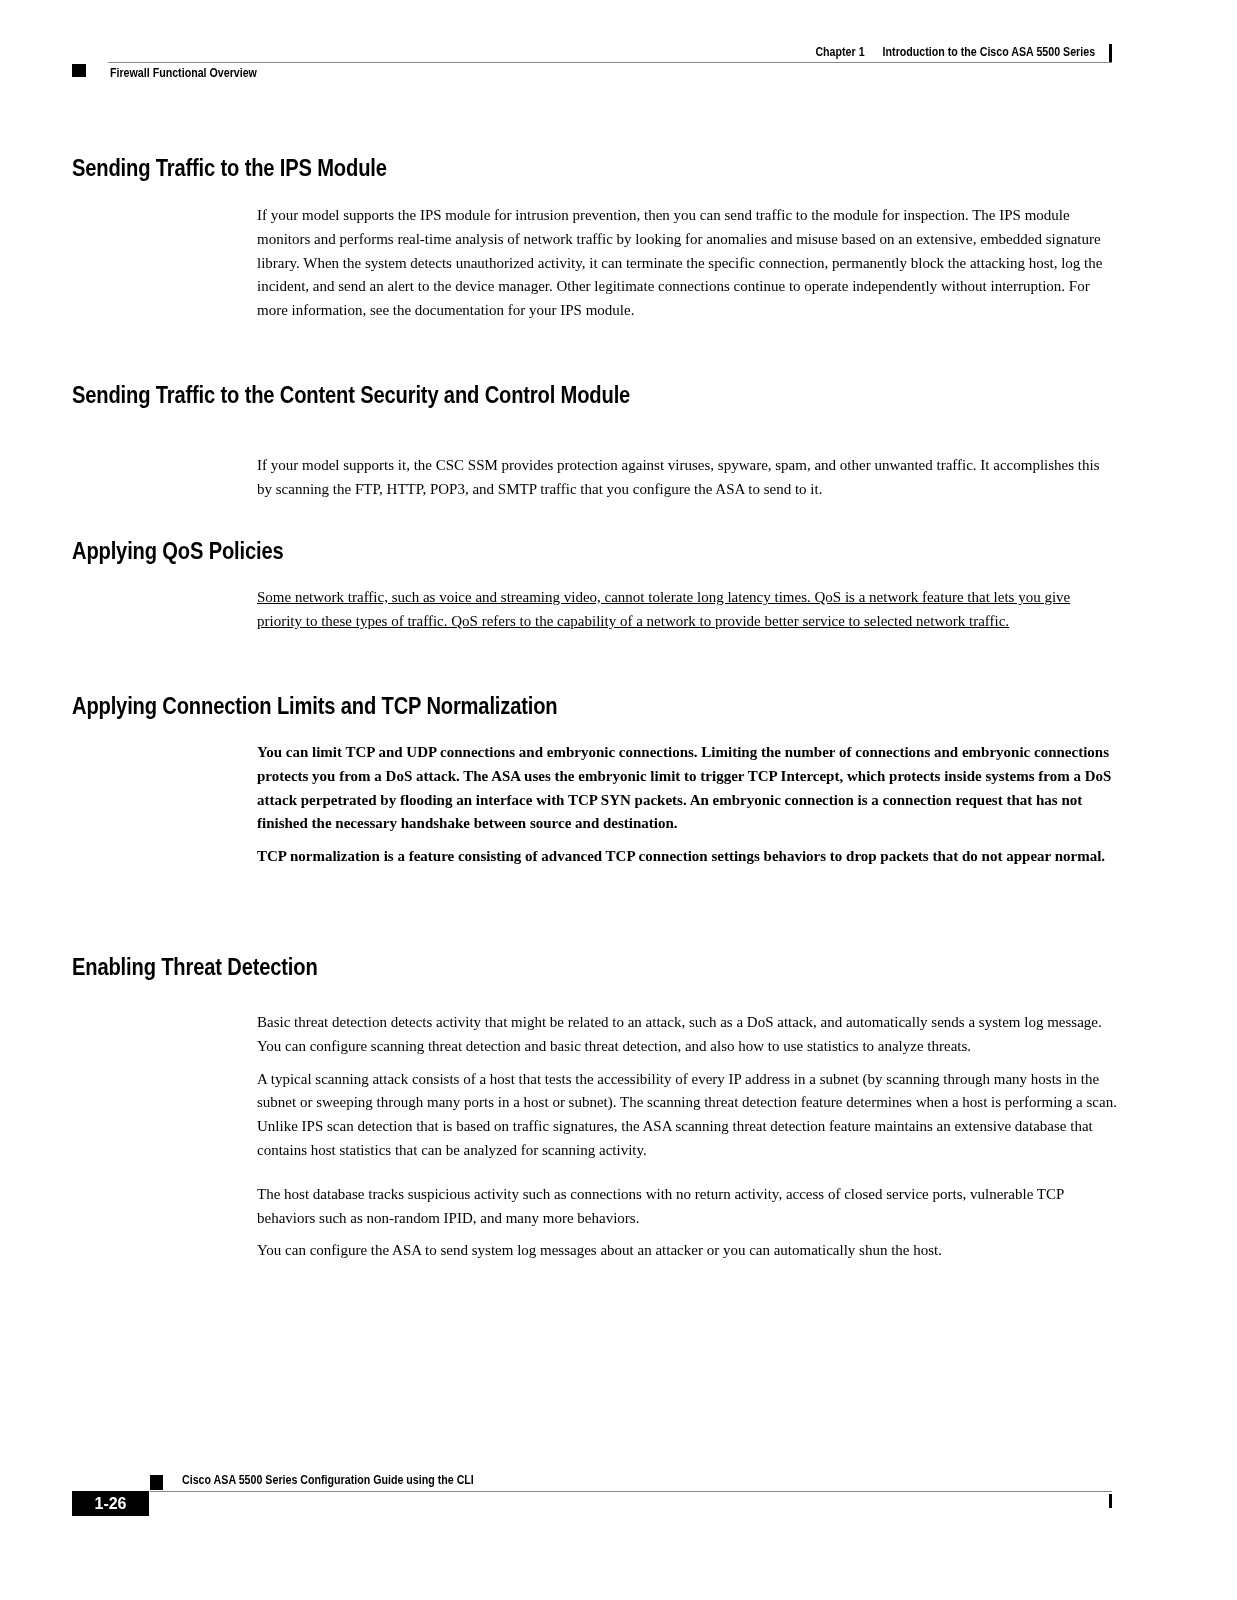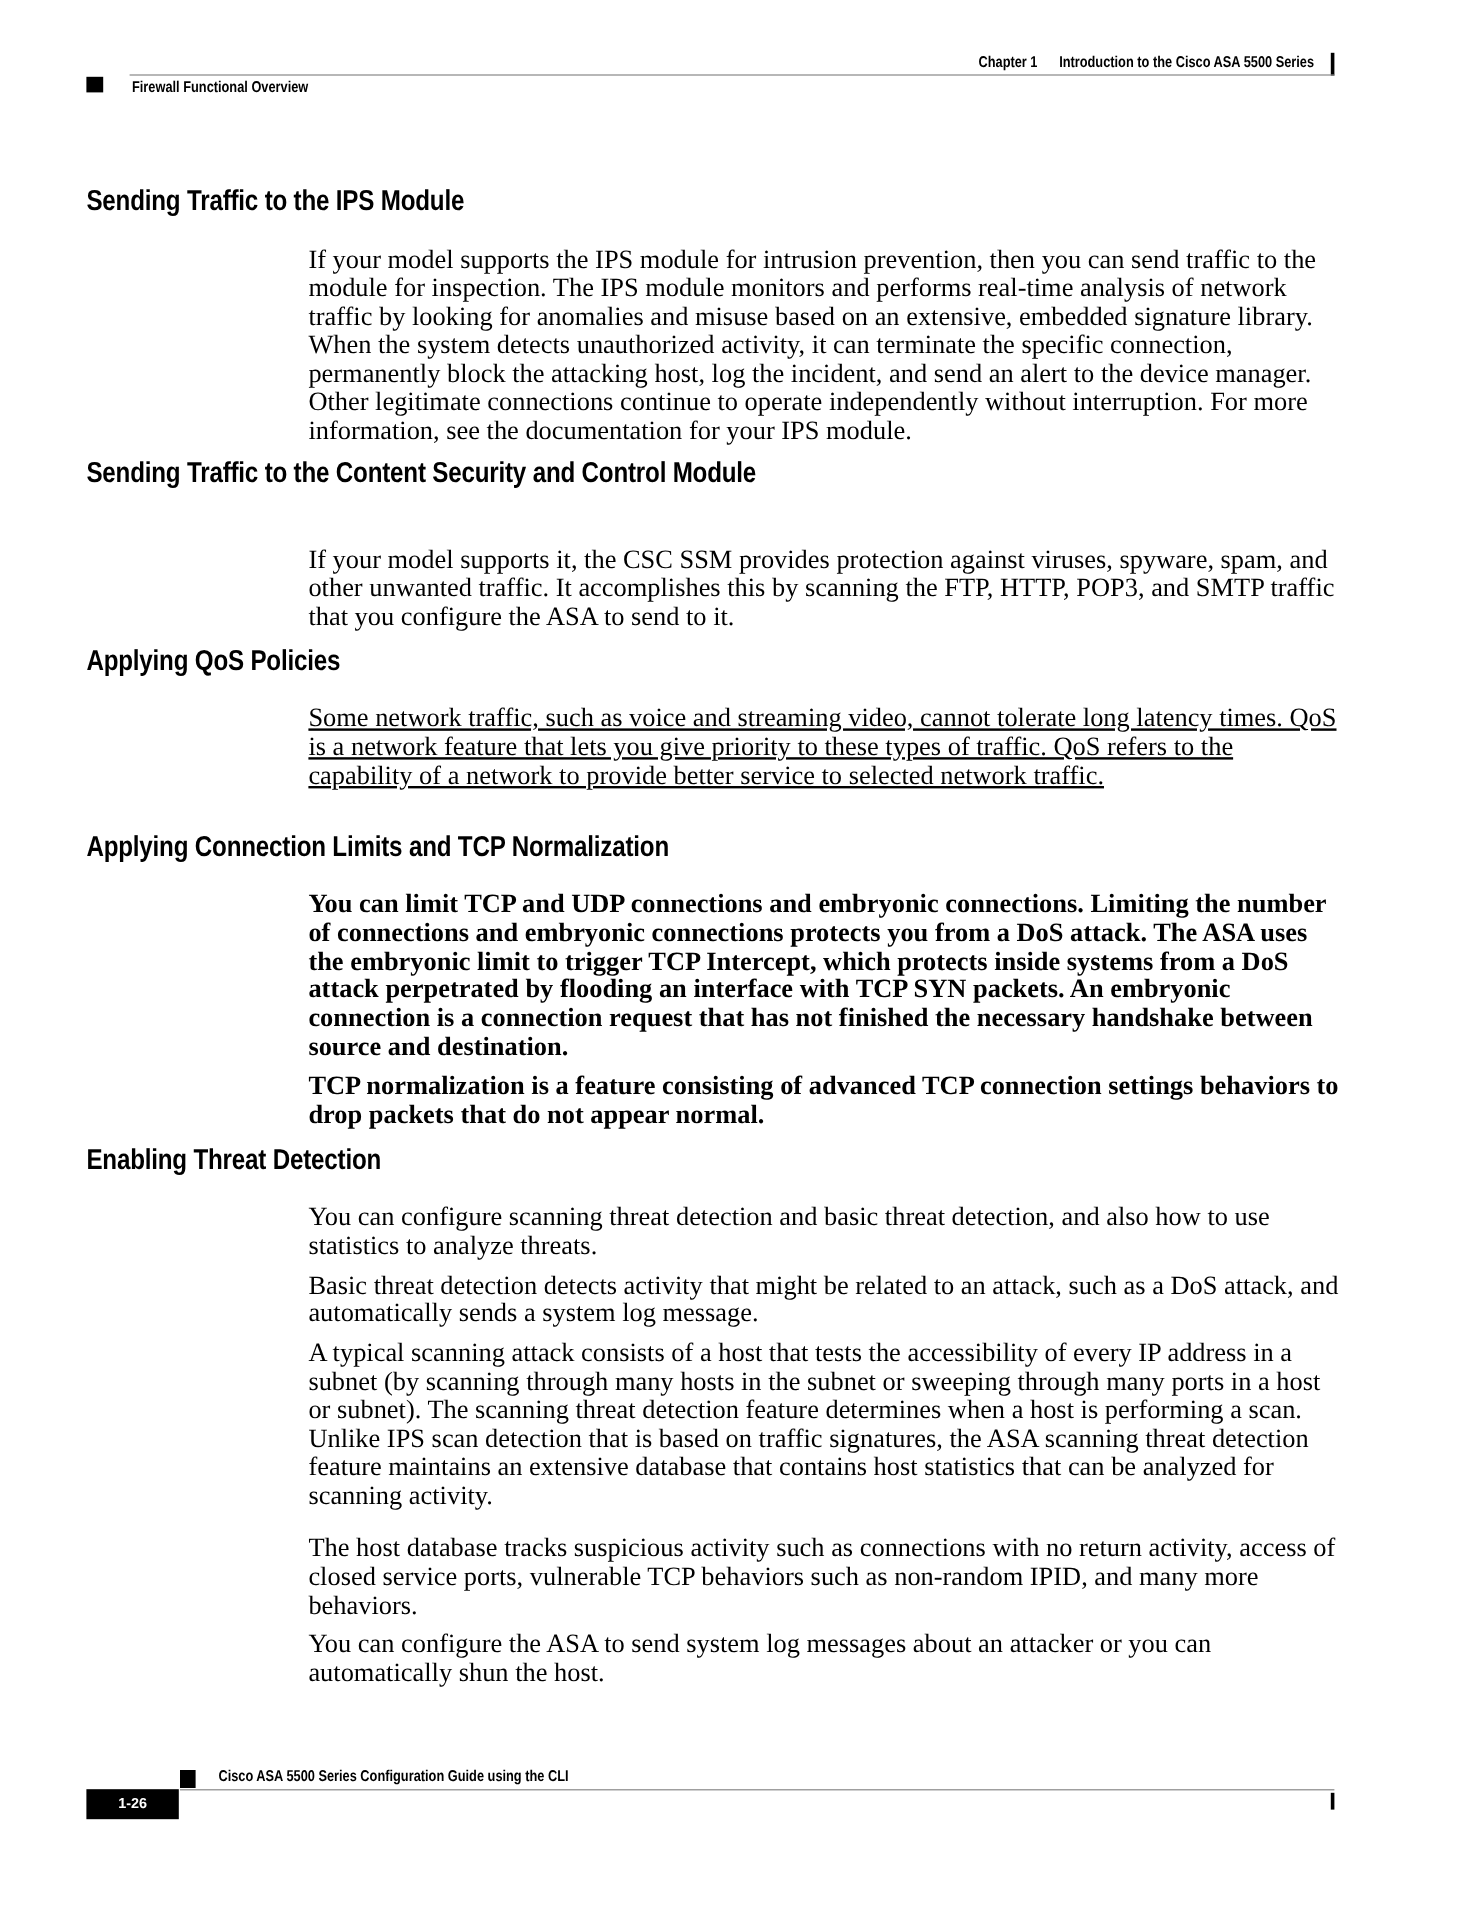--- a/index.html
+++ b/index.html
@@ -12,28 +12,28 @@
     .hdr-right .chap { margin-right: 22px; }
     .hdr-bar-right { position: absolute; top: 44px; left: 1109px; width: 3px; height: 19px; background: #000; }
     .hdr-rule { position: absolute; top: 62px; left: 108px; width: 1004px; height: 1px; background: #888; }
     .hdr-block { position: absolute; top: 64px; left: 72px; width: 14px; height: 13px; background: #000; }
     .hdr-left { position: absolute; top: 65px; left: 110px; font-size: 13px; transform: scaleX(0.82); transform-origin: left center; white-space: nowrap; }
 
     
     .h2 { position: absolute; left: 72px; font-size: 24px; transform: scaleX(0.84); transform-origin: left center; white-space: nowrap; letter-spacing: -0.2px; }
 
     
-    .para { position: absolute; left: 257px; width: 860px; font-size: 22px; line-height: 23.8px; text-align: left; }
+    .para { position: absolute; left: 257px; width: 860px; font-size: 15px; line-height: 23.8px; text-align: left; }
     .para p { margin: 0; }
 
     
     .ftr-block { position: absolute; top: 1475px; left: 150px; width: 13px; height: 15px; background: #000; }
     .ftr-title { position: absolute; top: 1472px; left: 182px; font-size: 13px; transform: scaleX(0.82); transform-origin: left center; white-space: nowrap; }
     .ftr-rule { position: absolute; top: 1491px; left: 150px; width: 962px; height: 1px; background: #888; }
-    .ftr-page { position: absolute; top: 1491px; left: 72px; width: 77px; height: 25px; background: #000; color: #fff; font-size: 12px; text-align: center; line-height: 25px; }
+    .ftr-page { position: absolute; top: 1491px; left: 72px; width: 77px; height: 25px; background: #000; color: #fff; font-size: 16px; text-align: center; line-height: 25px; }
     .ftr-bar-right { position: absolute; top: 1494px; left: 1109px; width: 3px; height: 14px; background: #000; }
   </style>
 </head>
 <body>
 
 <div class="hdr-right cond">
   <span class="chap">Chapter 1</span><span>Introduction to the Cisco ASA 5500 Series</span>
 </div>
 <div class="hdr-bar-right"></div>
 <div class="hdr-rule"></div>
@@ -56,22 +56,22 @@
 </div>
 
 <div class="h2 cond" style="top:692px;">Applying Connection Limits and TCP Normalization</div>
 <div class="para serif" style="top:741px;font-weight:bold;">
   <p>You can limit TCP and UDP connections and embryonic connections. Limiting the number of connections and embryonic connections protects you from a DoS attack. The ASA uses the embryonic limit to trigger TCP Intercept, which protects inside systems from a DoS attack perpetrated by flooding an interface with TCP SYN packets. An embryonic connection is a connection request that has not finished the necessary handshake between source and destination.</p>
   <p style="margin-top:9px;">TCP normalization is a feature consisting of advanced TCP connection settings behaviors to drop packets that do not appear normal.</p>
 </div>
 
 <div class="h2 cond" style="top:953px;">Enabling Threat Detection</div>
 <div class="para serif" style="top:1002px;">
+  <p style="margin-top:9px;">Basic threat detection detects activity that might be related to an attack, such as a DoS attack, and automatically sends a system log message.</p>
   <p>You can configure scanning threat detection and basic threat detection, and also how to use statistics to analyze threats.</p>
-  <p style="margin-top:9px;">Basic threat detection detects activity that might be related to an attack, such as a DoS attack, and automatically sends a system log message.</p>
   <p style="margin-top:9px;">A typical scanning attack consists of a host that tests the accessibility of every IP address in a subnet (by scanning through many hosts in the subnet or sweeping through many ports in a host or subnet). The scanning threat detection feature determines when a host is performing a scan. Unlike IPS scan detection that is based on traffic signatures, the ASA scanning threat detection feature maintains an extensive database that contains host statistics that can be analyzed for scanning activity.</p>
   <p style="margin-top:20px;">The host database tracks suspicious activity such as connections with no return activity, access of closed service ports, vulnerable TCP behaviors such as non-random IPID, and many more behaviors.</p>
   <p style="margin-top:9px;">You can configure the ASA to send system log messages about an attacker or you can automatically shun the host.</p>
 </div>
 
 <div class="ftr-block"></div>
 <div class="ftr-title cond">Cisco ASA 5500 Series Configuration Guide using the CLI</div>
 <div class="ftr-rule"></div>
 <div class="ftr-page cond">1-26</div>
 <div class="ftr-bar-right"></div>

